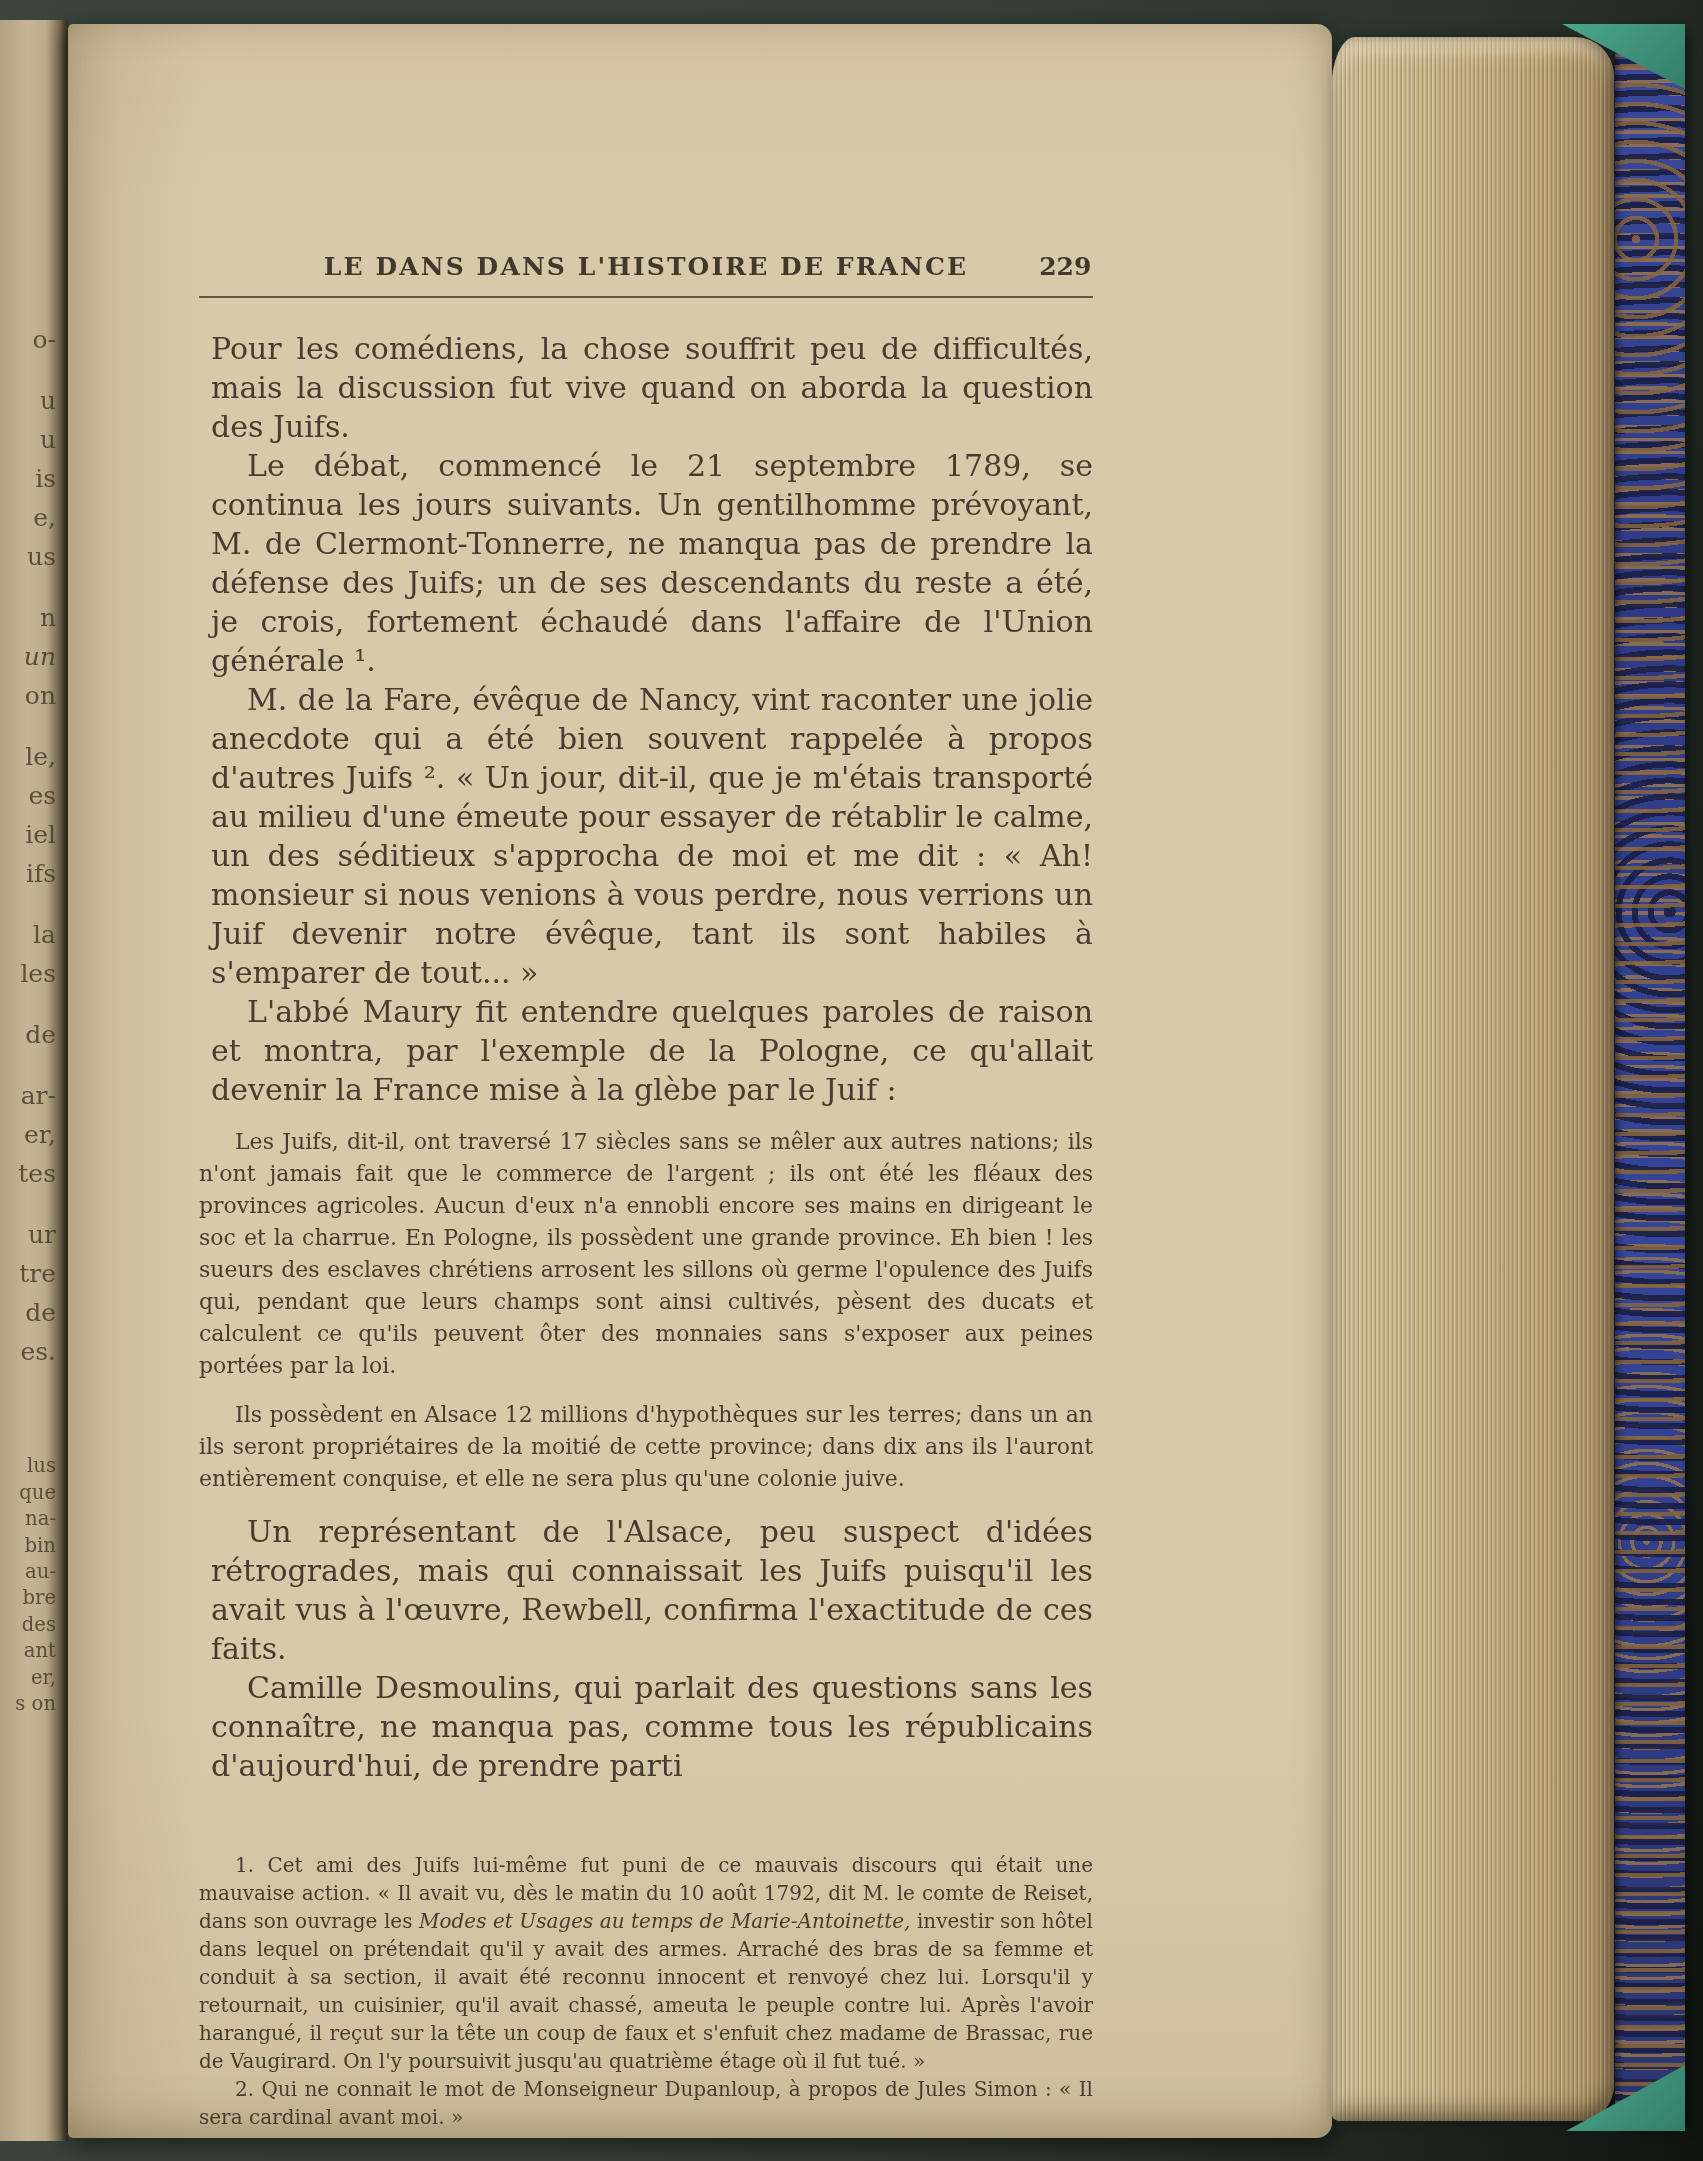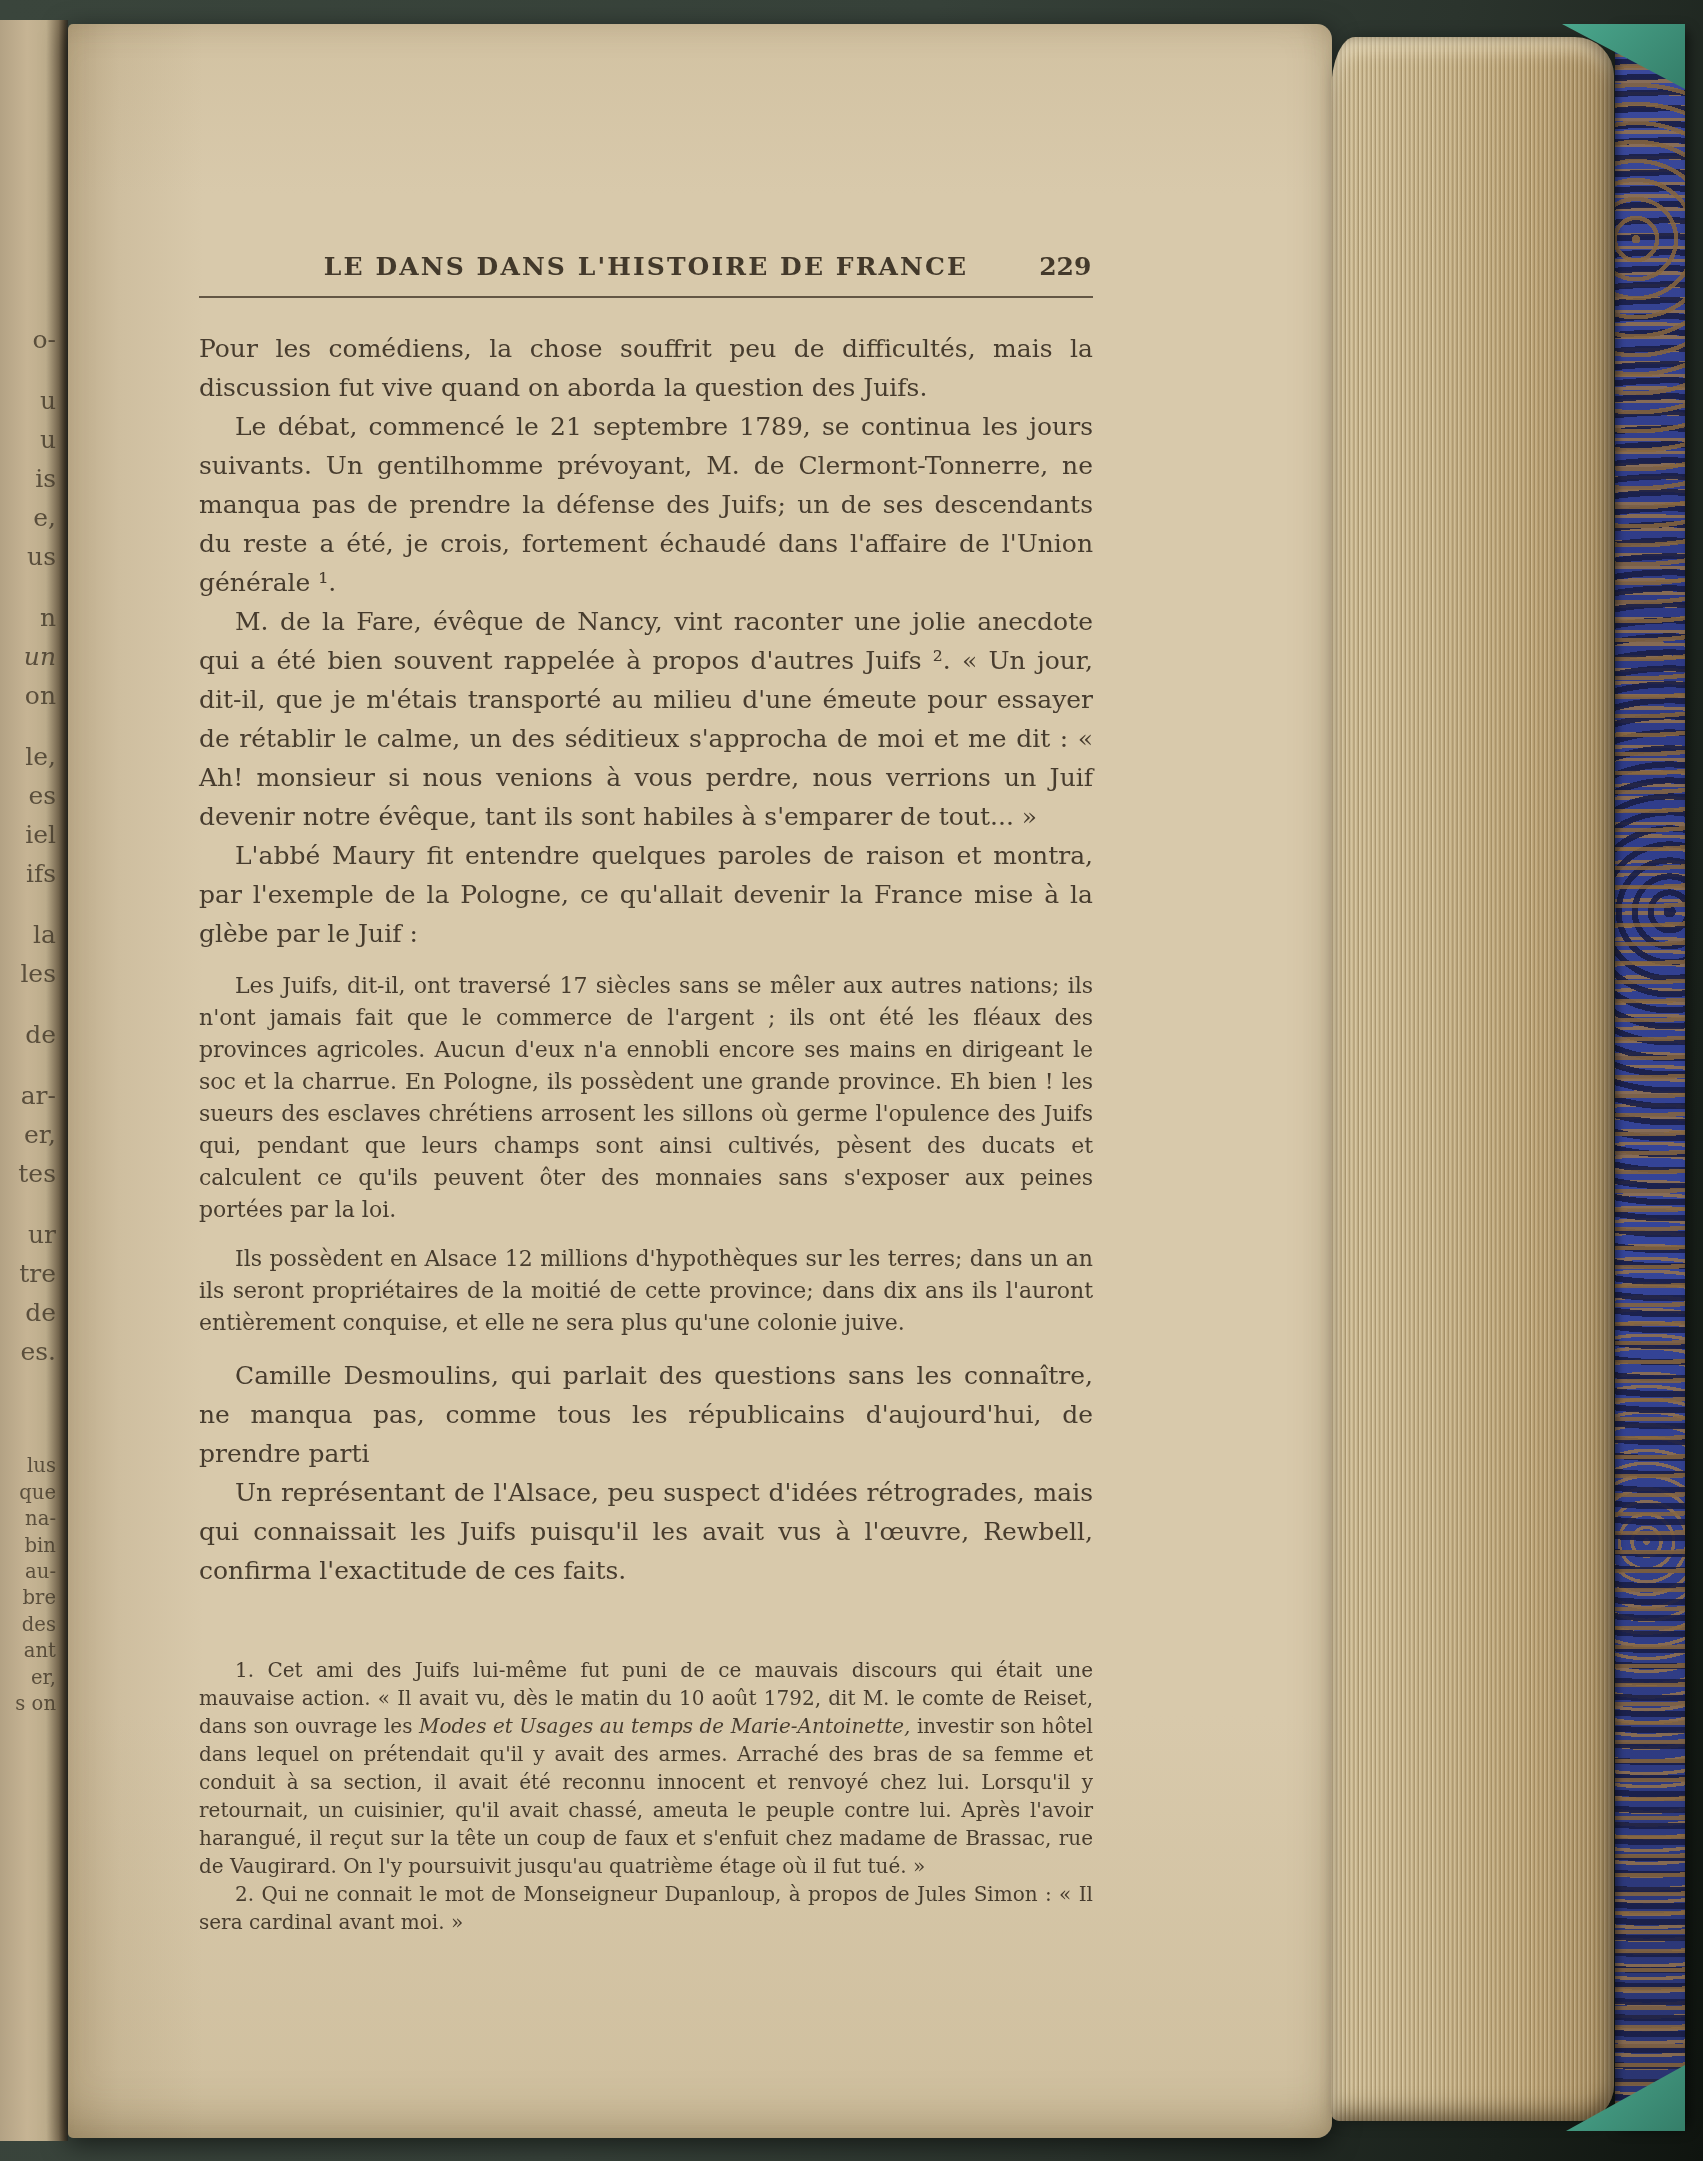--- a/index.html
+++ b/index.html
@@ -48,21 +48,21 @@
     display:block; text-align:center; font-size:25px; font-weight:bold;
     letter-spacing:2.1px; color:#43392b;
   }
   .page-number { position:absolute; right:1.7px; top:0; font-size:25px; font-weight:bold; color:#43392b;text-align:center; }
   .head-rule { margin-top:10.2px; border-top:2.6px solid rgba(70,58,42,.8); }
 
   .body-text { margin-top:31px; }
   .para, .quote, .footnote {
     text-align:justify; hyphens:auto; -webkit-hyphens:auto; color:#473c2e;
   }
-  .para { font-size:25px; line-height:39px; text-indent:36px; }
+  .para { font-size:30px; line-height:39px; text-indent:36px;margin-left:12px; }
   .para.noindent { text-indent:0; }
   .quote { font-size:22px; line-height:32px; text-indent:36px; margin:17px 0; }
   .quote + .quote { margin-top:5.1px; }
   .footnotes { margin-top:66px; }
   .footnote { font-size:20px; line-height:28px; text-indent:36px; }
   .footnote i { font-style:italic; }
 
   
   .fore-edge {
     position:absolute; left:1331px; top:37px; width:283px; height:2084px;
@@ -149,22 +149,22 @@
       </div>
       <div class="head-rule"></div>
 
       <div class="body-text">
         <p class="para noindent">Pour les comédiens, la chose souffrit peu de difficultés, mais la discussion fut vive quand on aborda la question des Juifs.</p>
         <p class="para">Le débat, commencé le 21 septembre 1789, se continua les jours suivants. Un gentilhomme prévoyant, M. de Clermont-Tonnerre, ne manqua pas de prendre la défense des Juifs; un de ses descendants du reste a été, je crois, fortement échaudé dans l'affaire de l'Union générale ¹.</p>
         <p class="para">M. de la Fare, évêque de Nancy, vint raconter une jolie anecdote qui a été bien souvent rappelée à propos d'autres Juifs ². « Un jour, dit-il, que je m'étais transporté au milieu d'une émeute pour essayer de rétablir le calme, un des séditieux s'approcha de moi et me dit : « Ah! monsieur si nous venions à vous perdre, nous verrions un Juif devenir notre évêque, tant ils sont habiles à s'emparer de tout... »</p>
         <p class="para">L'abbé Maury fit entendre quelques paroles de raison et montra, par l'exemple de la Pologne, ce qu'allait devenir la France mise à la glèbe par le Juif :</p>
         <p class="quote">Les Juifs, dit-il, ont traversé 17 siècles sans se mêler aux autres nations; ils n'ont jamais fait que le commerce de l'argent ; ils ont été les fléaux des provinces agricoles. Aucun d'eux n'a ennobli encore ses mains en dirigeant le soc et la charrue. En Pologne, ils possèdent une grande province. Eh bien ! les sueurs des esclaves chrétiens arrosent les sillons où germe l'opulence des Juifs qui, pendant que leurs champs sont ainsi cultivés, pèsent des ducats et calculent ce qu'ils peuvent ôter des monnaies sans s'exposer aux peines portées par la loi.</p>
         <p class="quote">Ils possèdent en Alsace 12 millions d'hypothèques sur les terres; dans un an ils seront propriétaires de la moitié de cette province; dans dix ans ils l'auront entièrement conquise, et elle ne sera plus qu'une colonie juive.</p>
+        <p class="para">Un représentant de l'Alsace, peu suspect d'idées rétrogrades, mais qui connaissait les Juifs puisqu'il les avait vus à l'œuvre, Rewbell, confirma l'exactitude de ces faits.</p>
         <p class="para">Camille Desmoulins, qui parlait des questions sans les connaître, ne manqua pas, comme tous les républicains d'aujourd'hui, de prendre parti</p>
-        <p class="para">Un représentant de l'Alsace, peu suspect d'idées rétrogrades, mais qui connaissait les Juifs puisqu'il les avait vus à l'œuvre, Rewbell, confirma l'exactitude de ces faits.</p>
       </div>
 
       <div class="footnotes">
         <p class="footnote"><span>1. Cet ami des Juifs lui-même fut puni de ce mauvais discours qui était une mauvaise action. « Il avait vu, dès le matin du 10 août 1792, dit M. le comte de Reiset, dans son ouvrage les </span><i>Modes et Usages au temps de Marie-Antoinette,</i><span> investir son hôtel dans lequel on prétendait qu'il y avait des armes. Arraché des bras de sa femme et conduit à sa section, il avait été reconnu innocent et renvoyé chez lui. Lorsqu'il y retournait, un cuisinier, qu'il avait chassé, ameuta le peuple contre lui. Après l'avoir harangué, il reçut sur la tête un coup de faux et s'enfuit chez madame de Brassac, rue de Vaugirard. On l'y poursuivit jusqu'au quatrième étage où il fut tué. »</span></p>
         <p class="footnote">2. Qui ne connait le mot de Monseigneur Dupanloup, à propos de Jules Simon : « Il sera cardinal avant moi. »</p>
       </div>
 
     </div>
   </div>
 

